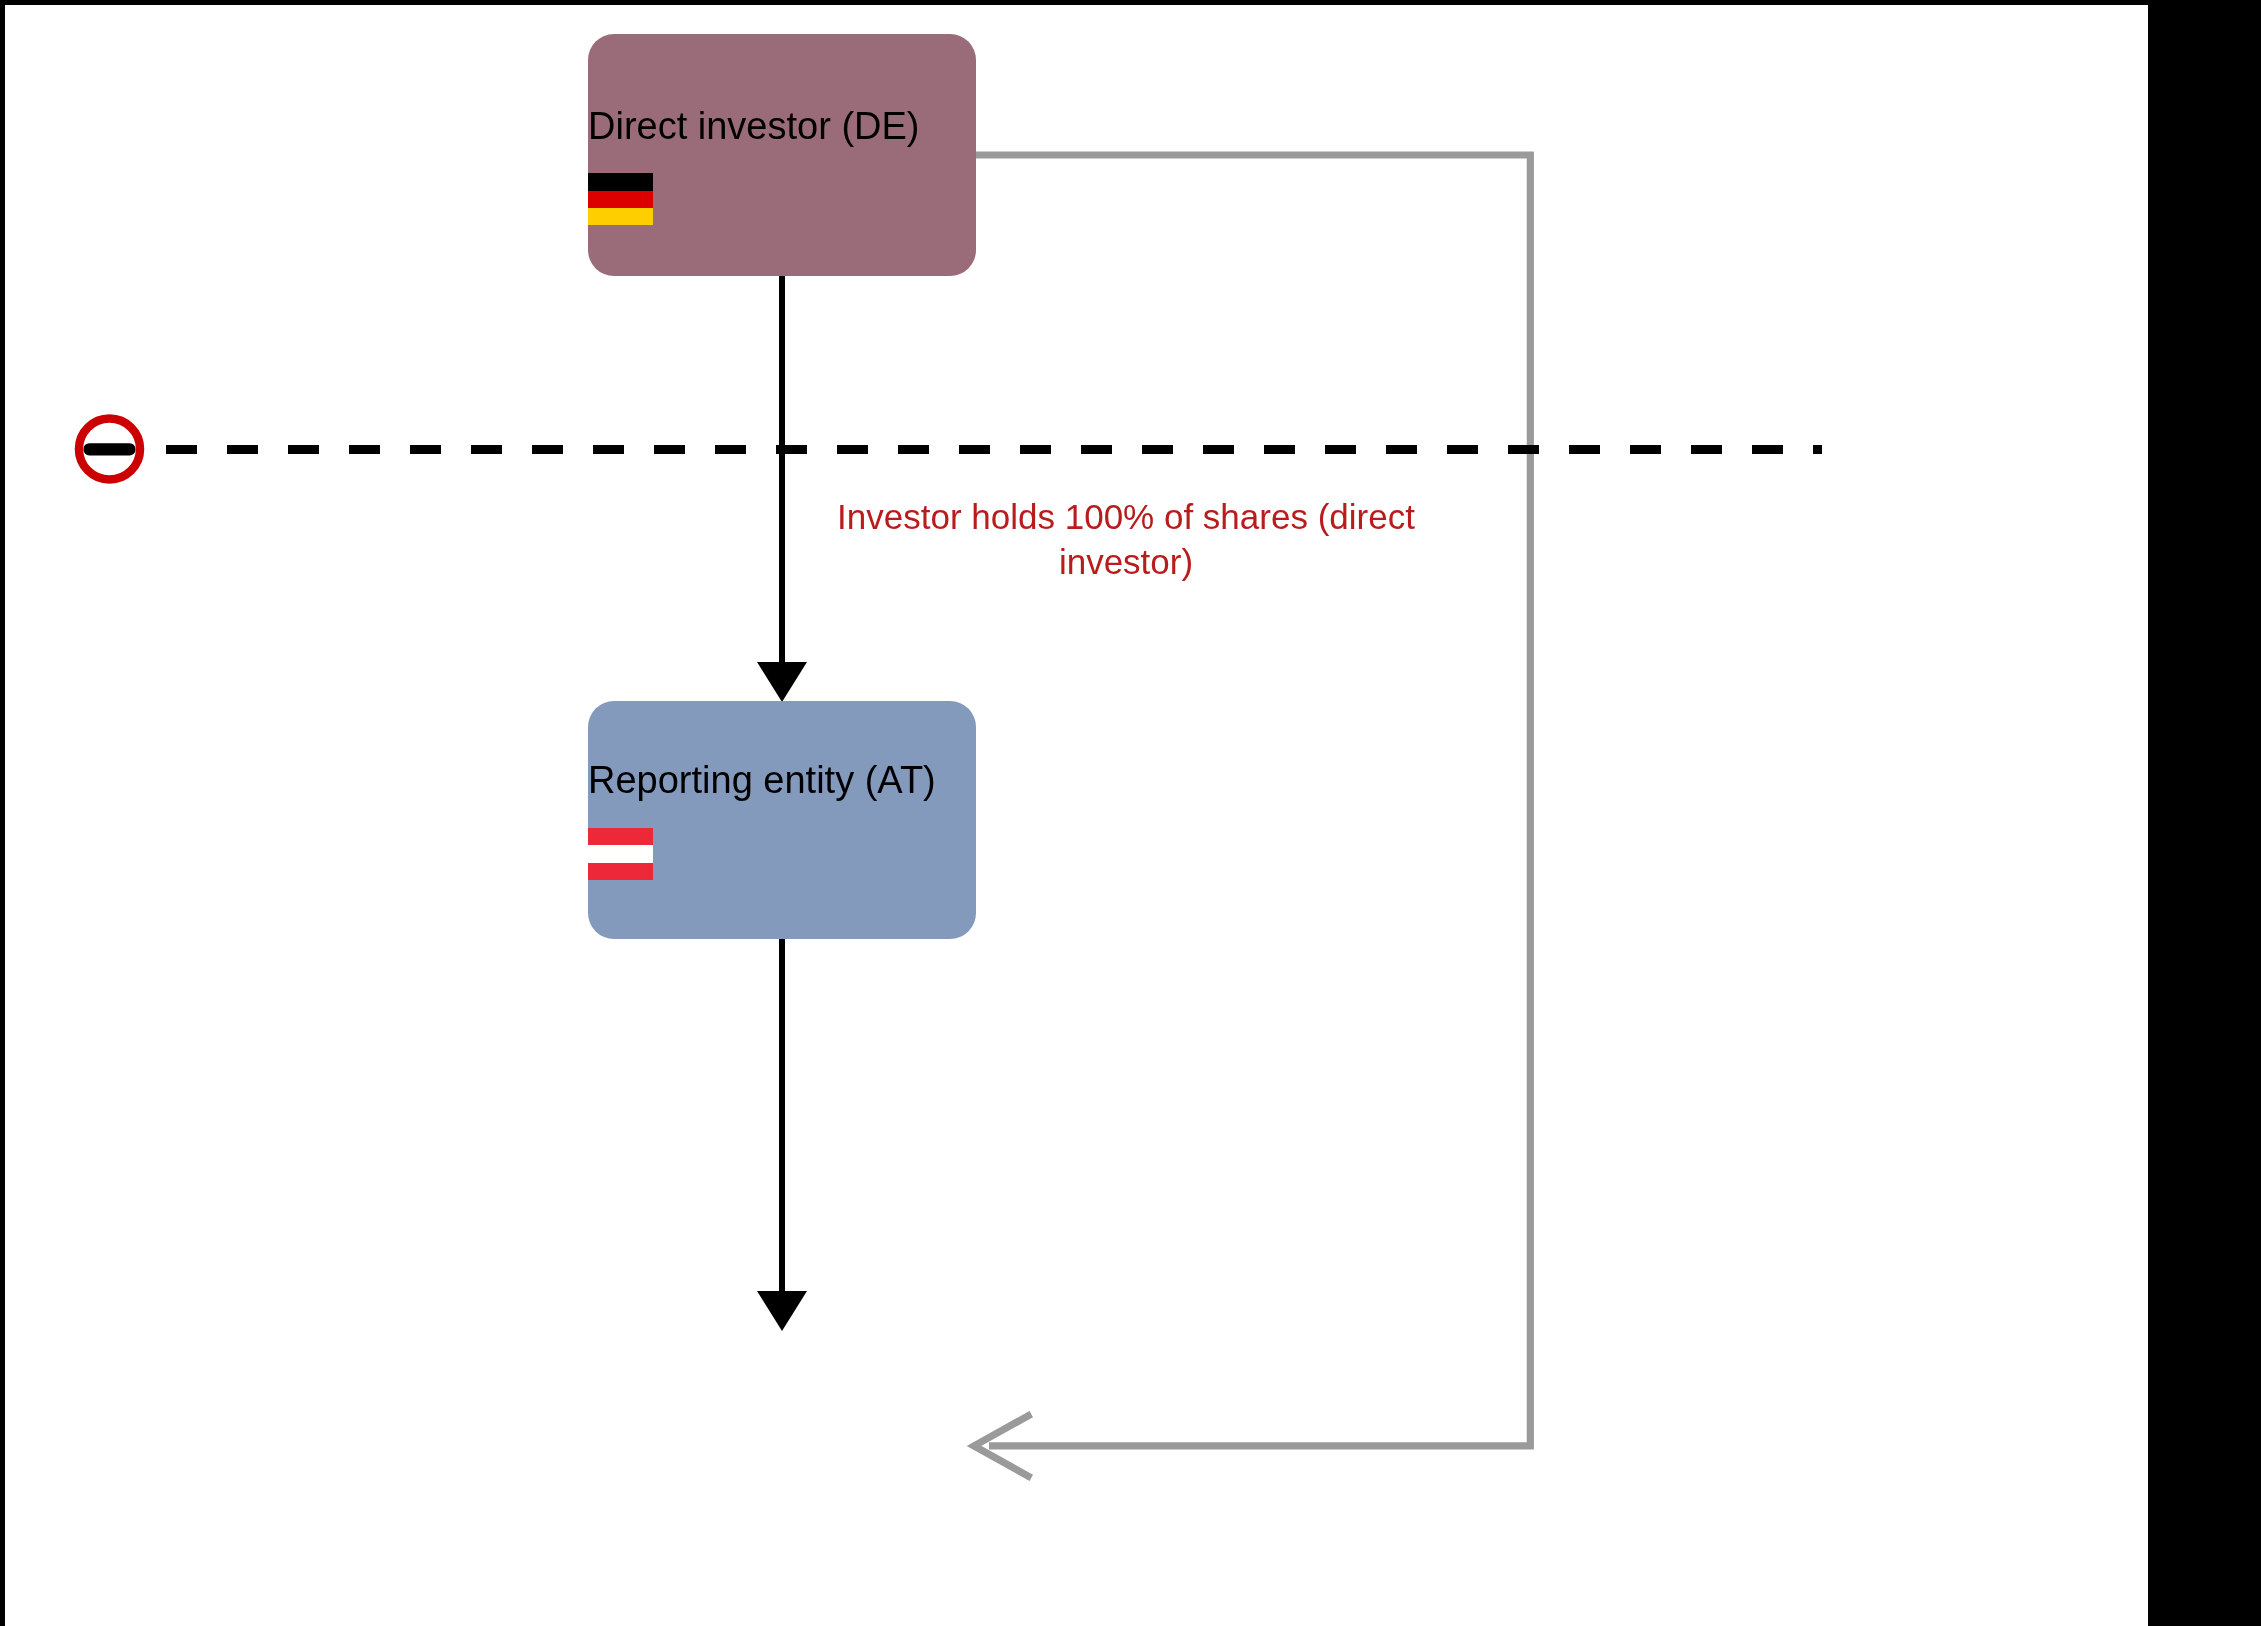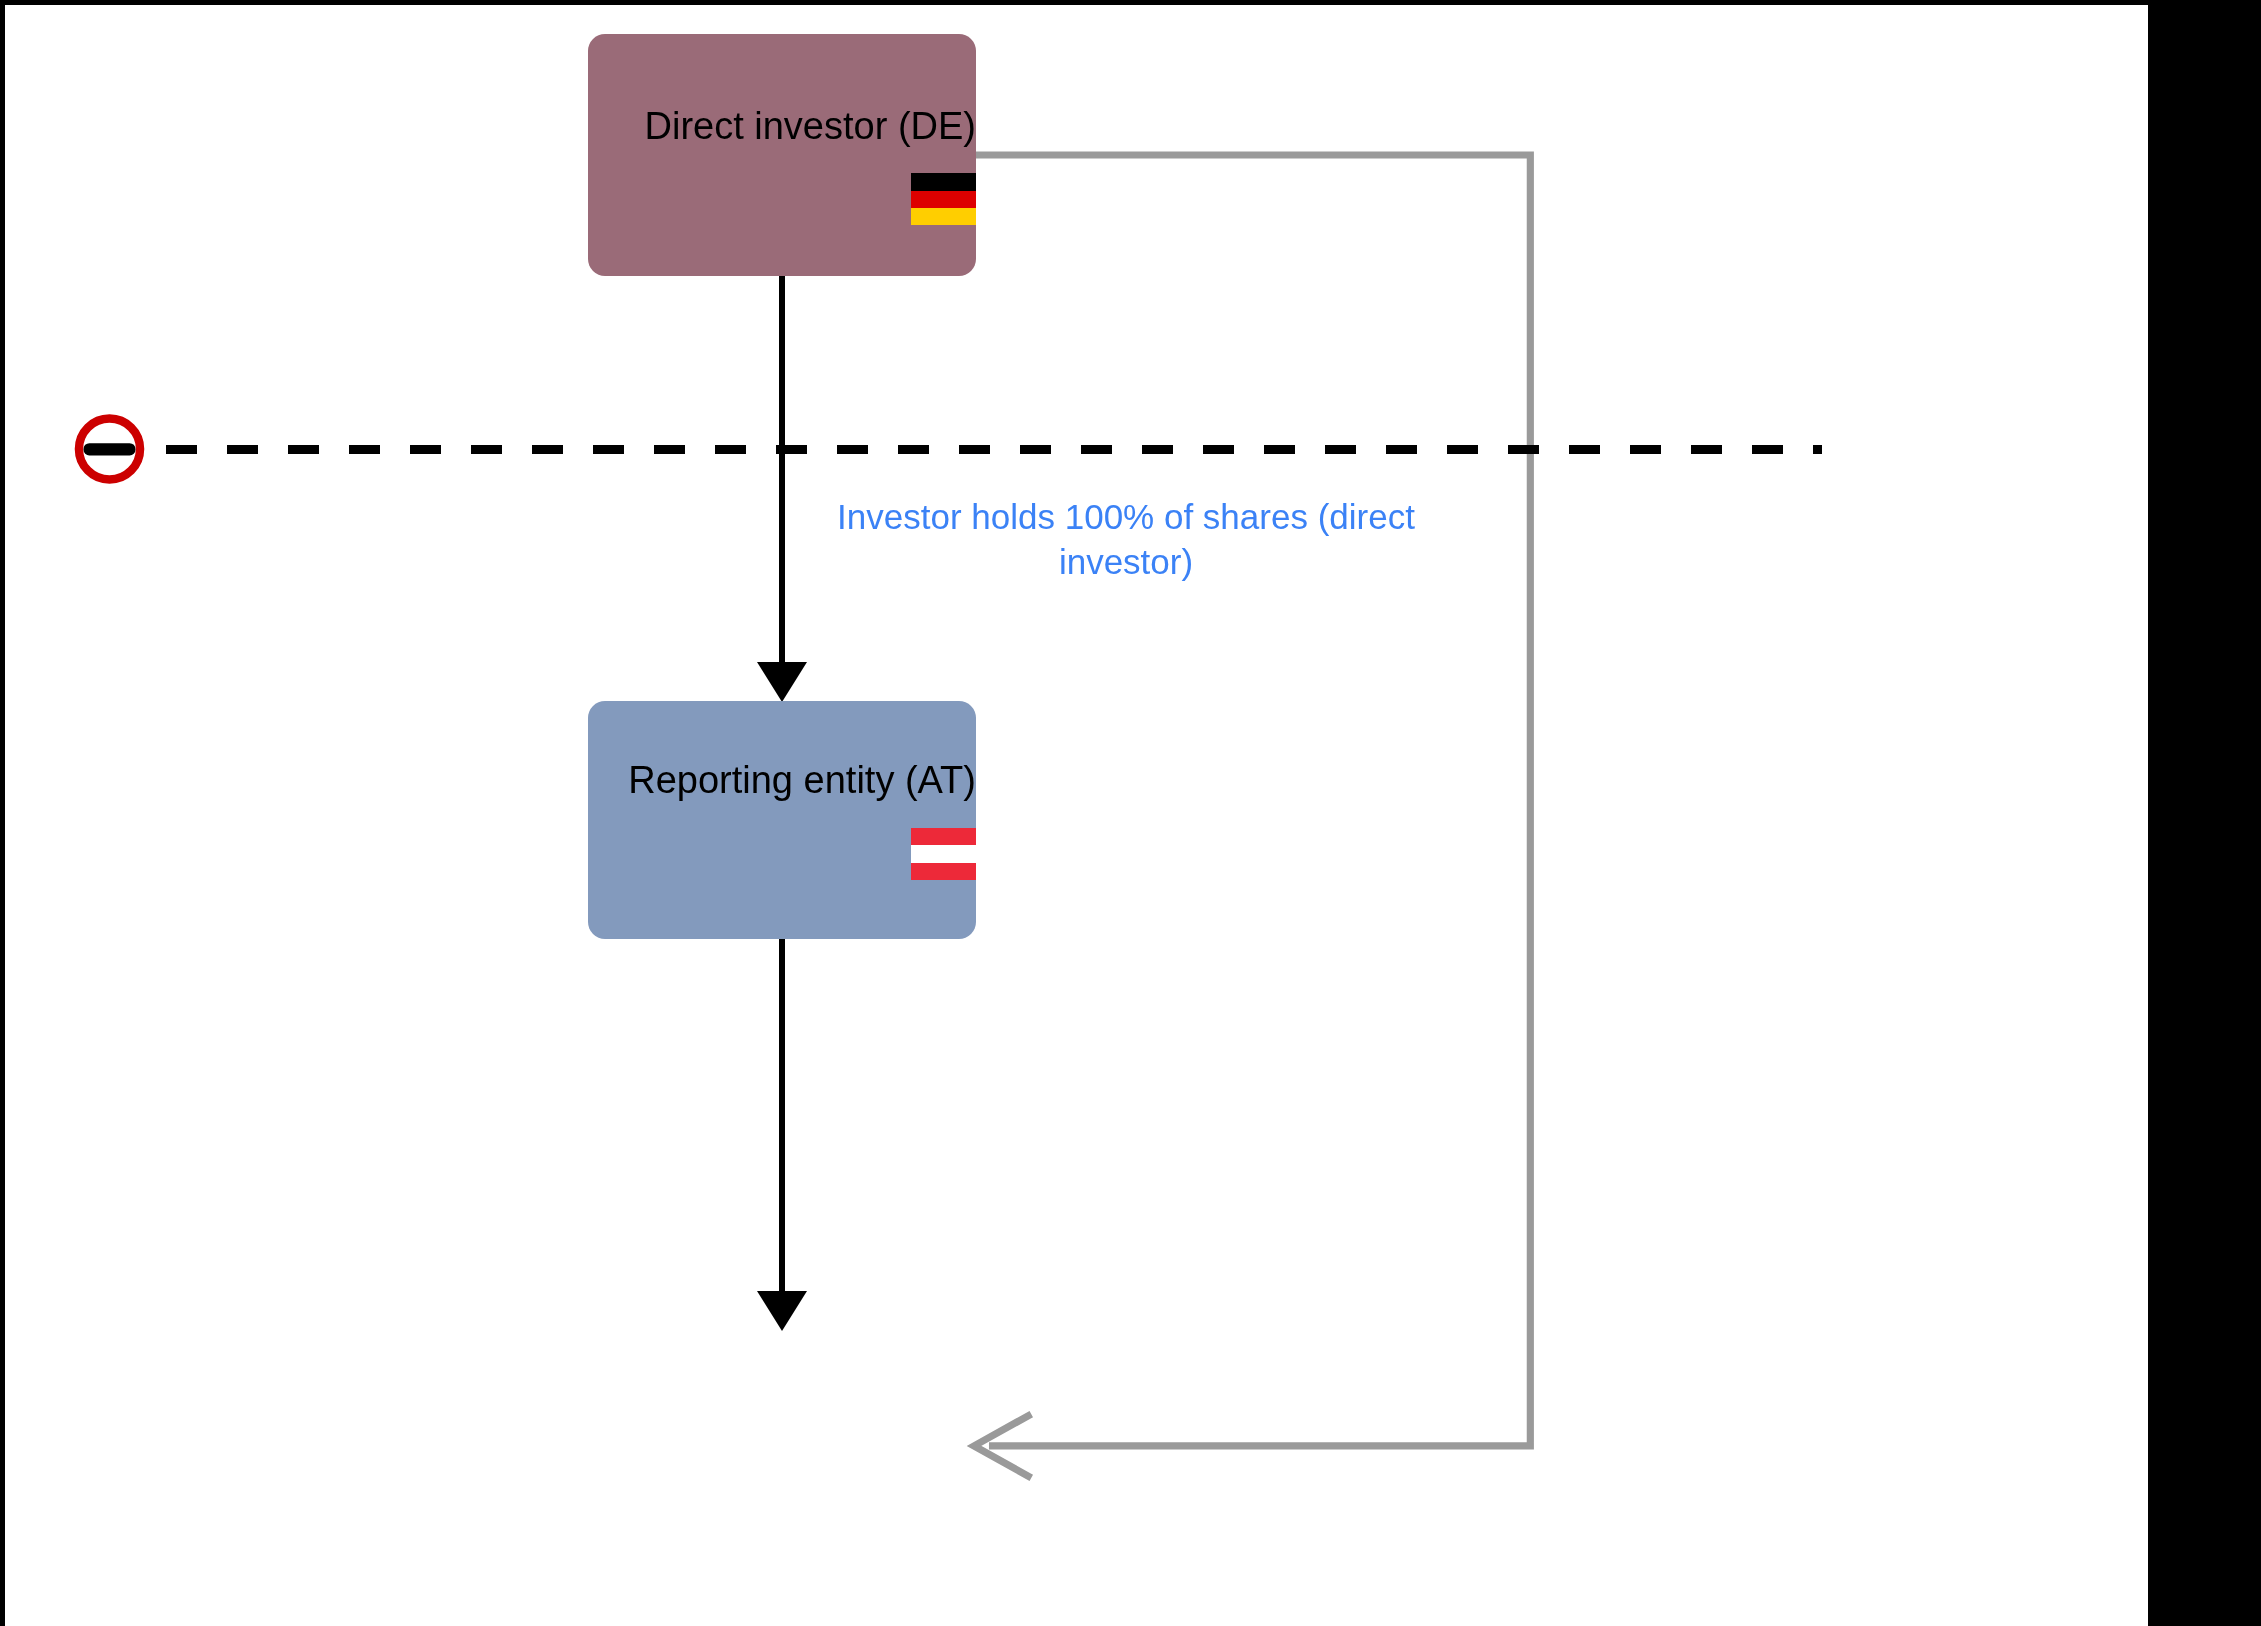--- a/index.html
+++ b/index.html
@@ -33,24 +33,24 @@
   .right-band {
     position: absolute;
     left: 2148px; top: 0;
     width: 113px; height: 1627px;
     background: #000000;
   }
 
   
   .node {
     position: absolute;
-    border-radius: 17px;
+    border-radius: 26px;
     display: flex;
     flex-direction: column;
-    align-items: flex-end;
+    align-items: flex-start;
     justify-content: center;
     box-sizing: border-box;
   }
   .node-label {
     font-size: 38px;
     color: #000000;
     line-height: 1.1;
     text-align: center;
     white-space: nowrap;
   }
@@ -98,21 +98,21 @@
   }
   #arrow1 { top: 276px; height: 390px; }
   #arrow1-head { top: 662px; }
   #arrow2 { top: 939px; height: 355px; }
   #arrow2-head { top: 1291px; }
 
   
   .edge-label {
     position: absolute;
     font-size: 35px;
-    color: #3b82f6;
+    color: #b91c1c;
     line-height: 1.28;
   }
   #edge-label-1 {
     left: 804px; top: 495px;
     width: 644px;
     text-align: center;
   }
   #edge-label-2 {
     left: 789px; top: 1096px;
     width: 670px;

